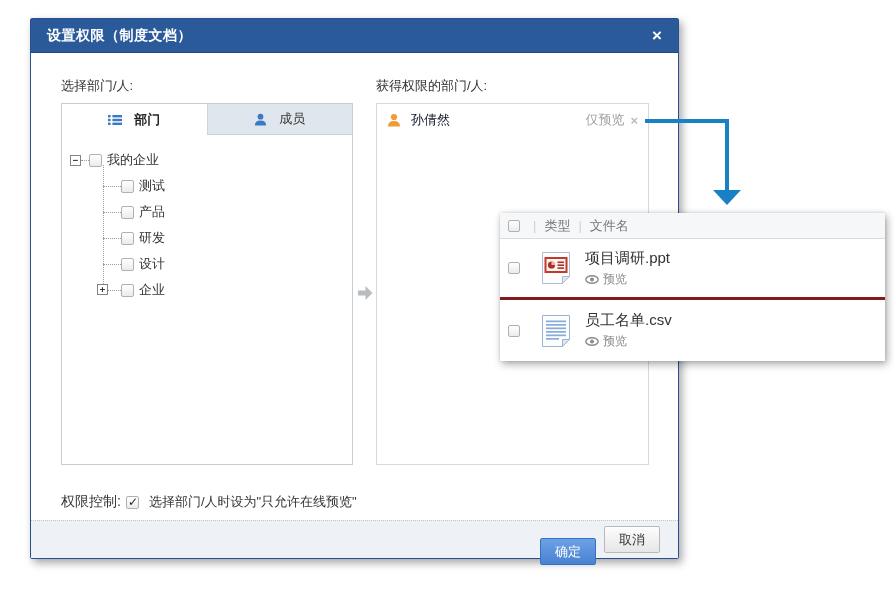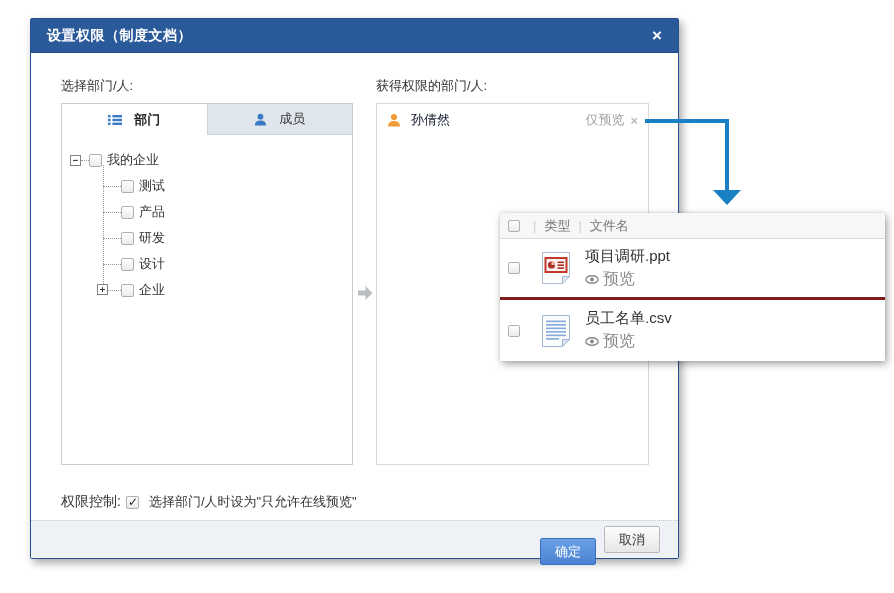--- a/index.html
+++ b/index.html
@@ -85,21 +85,21 @@
   .fp-header { height:26px; background:#f6f7f9; border-bottom:1px solid #d9dbde;
                display:flex; align-items:center; gap:8px; padding-left:8px;
                font-size:13px; color:#777; }
   .fp-sep { color:#d0d0d0; }
   .fp-row { height:61px; display:flex; align-items:center; padding-left:8px;
             border-bottom:3px solid #7f1d1d; }
   .fp-row:last-child { border-bottom:none; }
   .fp-cb { width:12px; height:12px; }
   .ficon { width:34px; height:34px; margin:0 12px 0 14px; flex:none; }
   .fmeta .fname { font-size:15px; color:#333; margin-bottom:3px; cursor:pointer; }
-  .faction { display:flex; align-items:center; gap:4px; font-size:16px;
+  .faction { display:flex; align-items:center; gap:4px; font-size:12px;
              color:#898989; cursor:pointer; }
 
   
   .b-arrow { position:absolute; z-index:6; background:#1a80c4; }
   .b-arrow.h { left:645px; top:119px; width:84px; height:4px; }
   .b-arrow.v { left:725px; top:119px; width:4px;  height:71px; }
   .b-head { position:absolute; z-index:6; left:713px; top:190px; width:0; height:0;
             border-left:14px solid transparent; border-right:14px solid transparent;
             border-top:15px solid #1a80c4; }
 </style>

